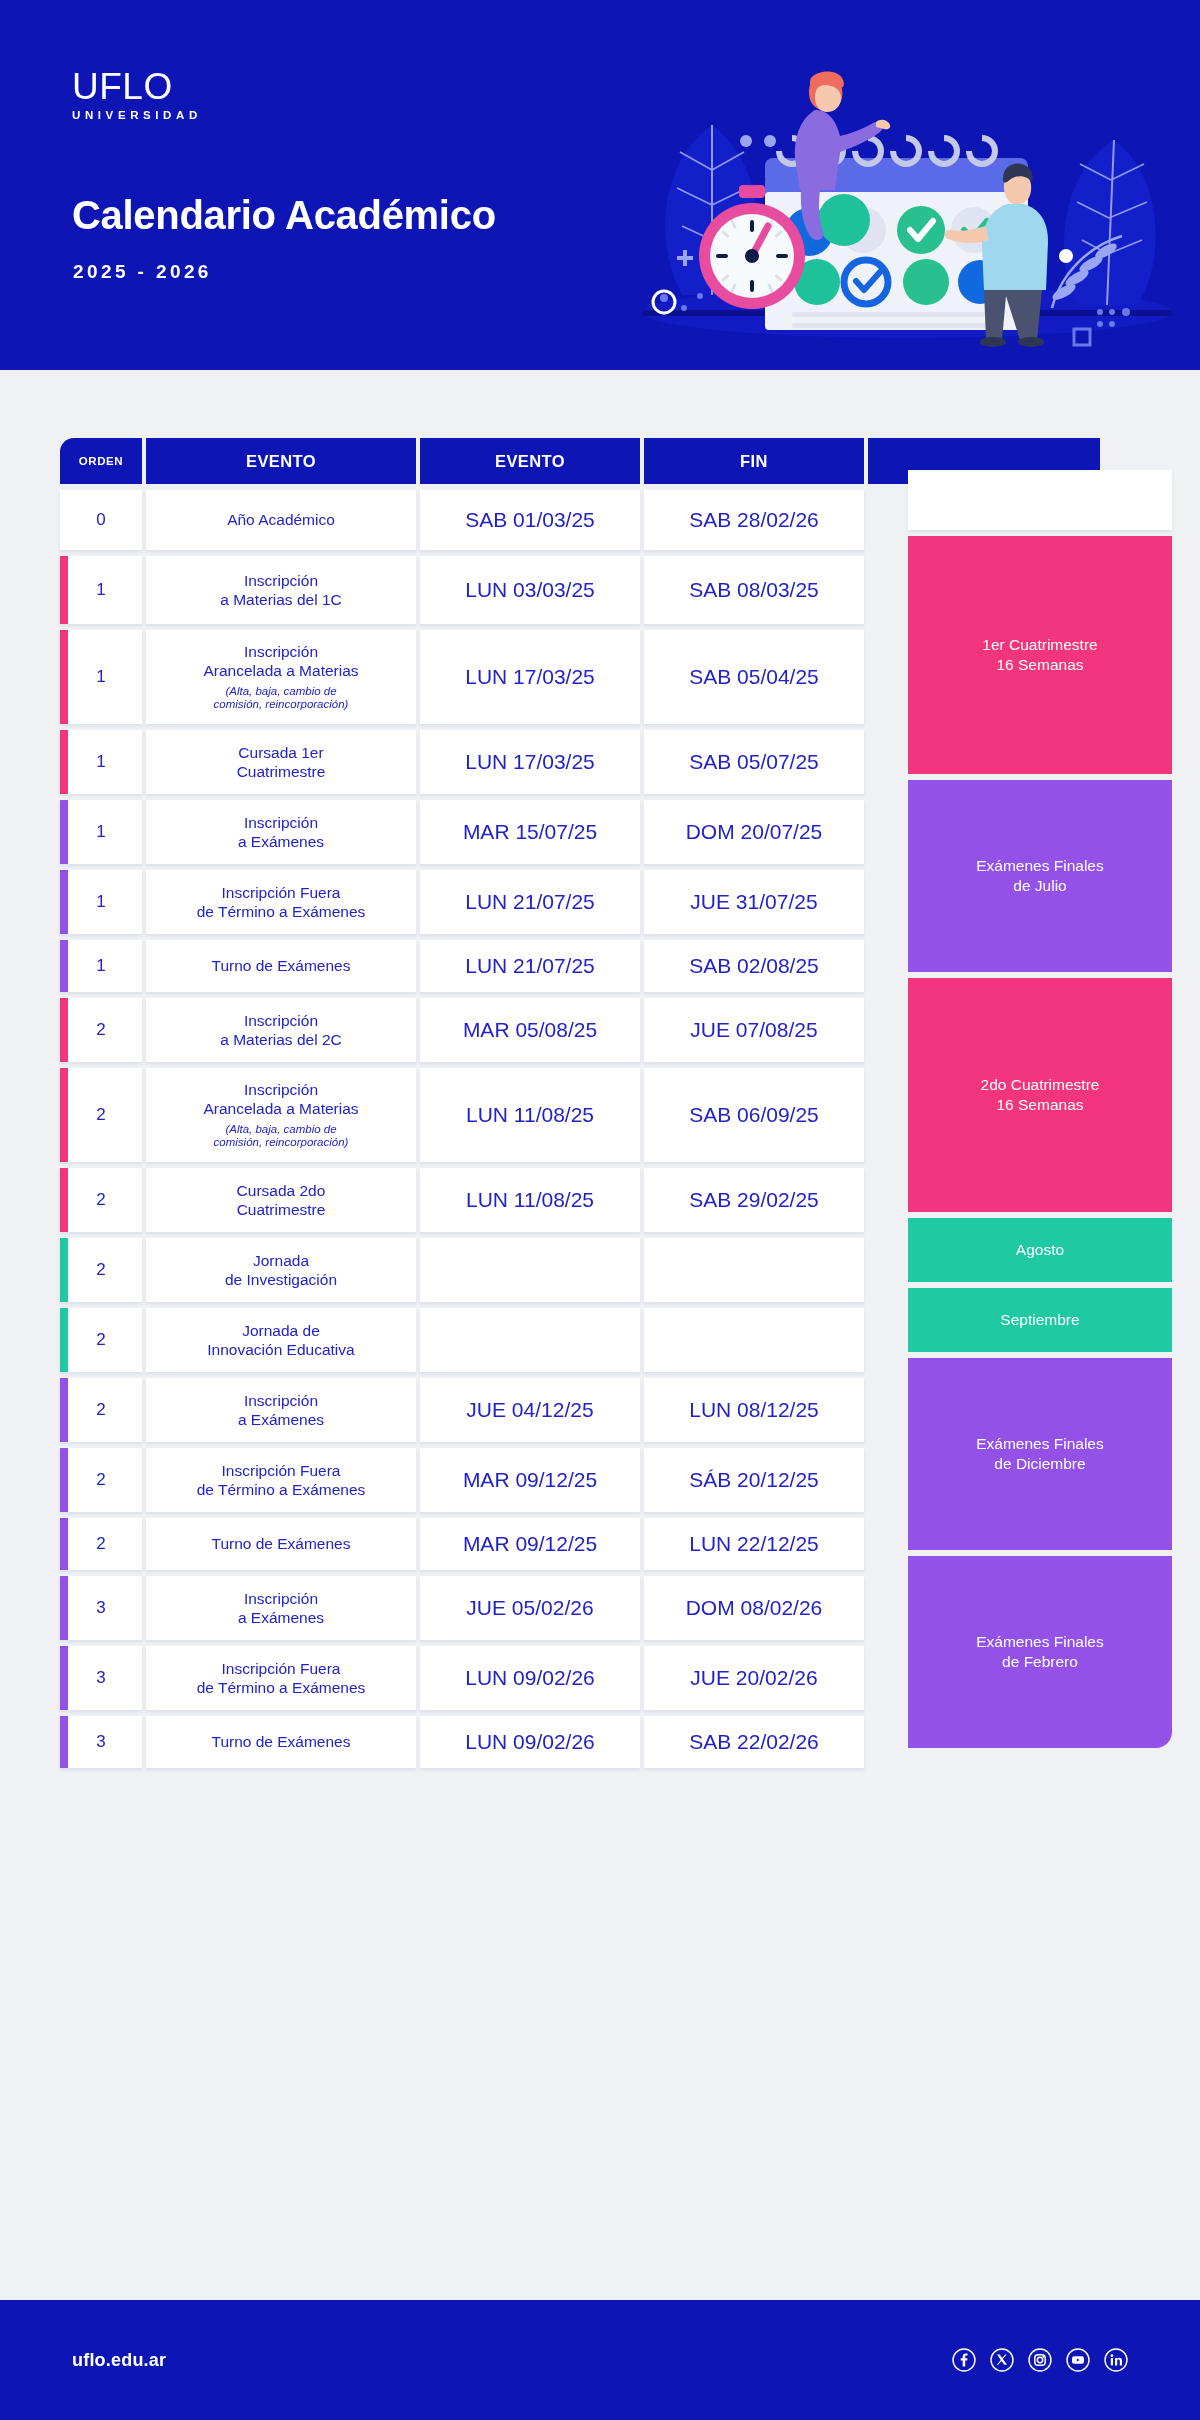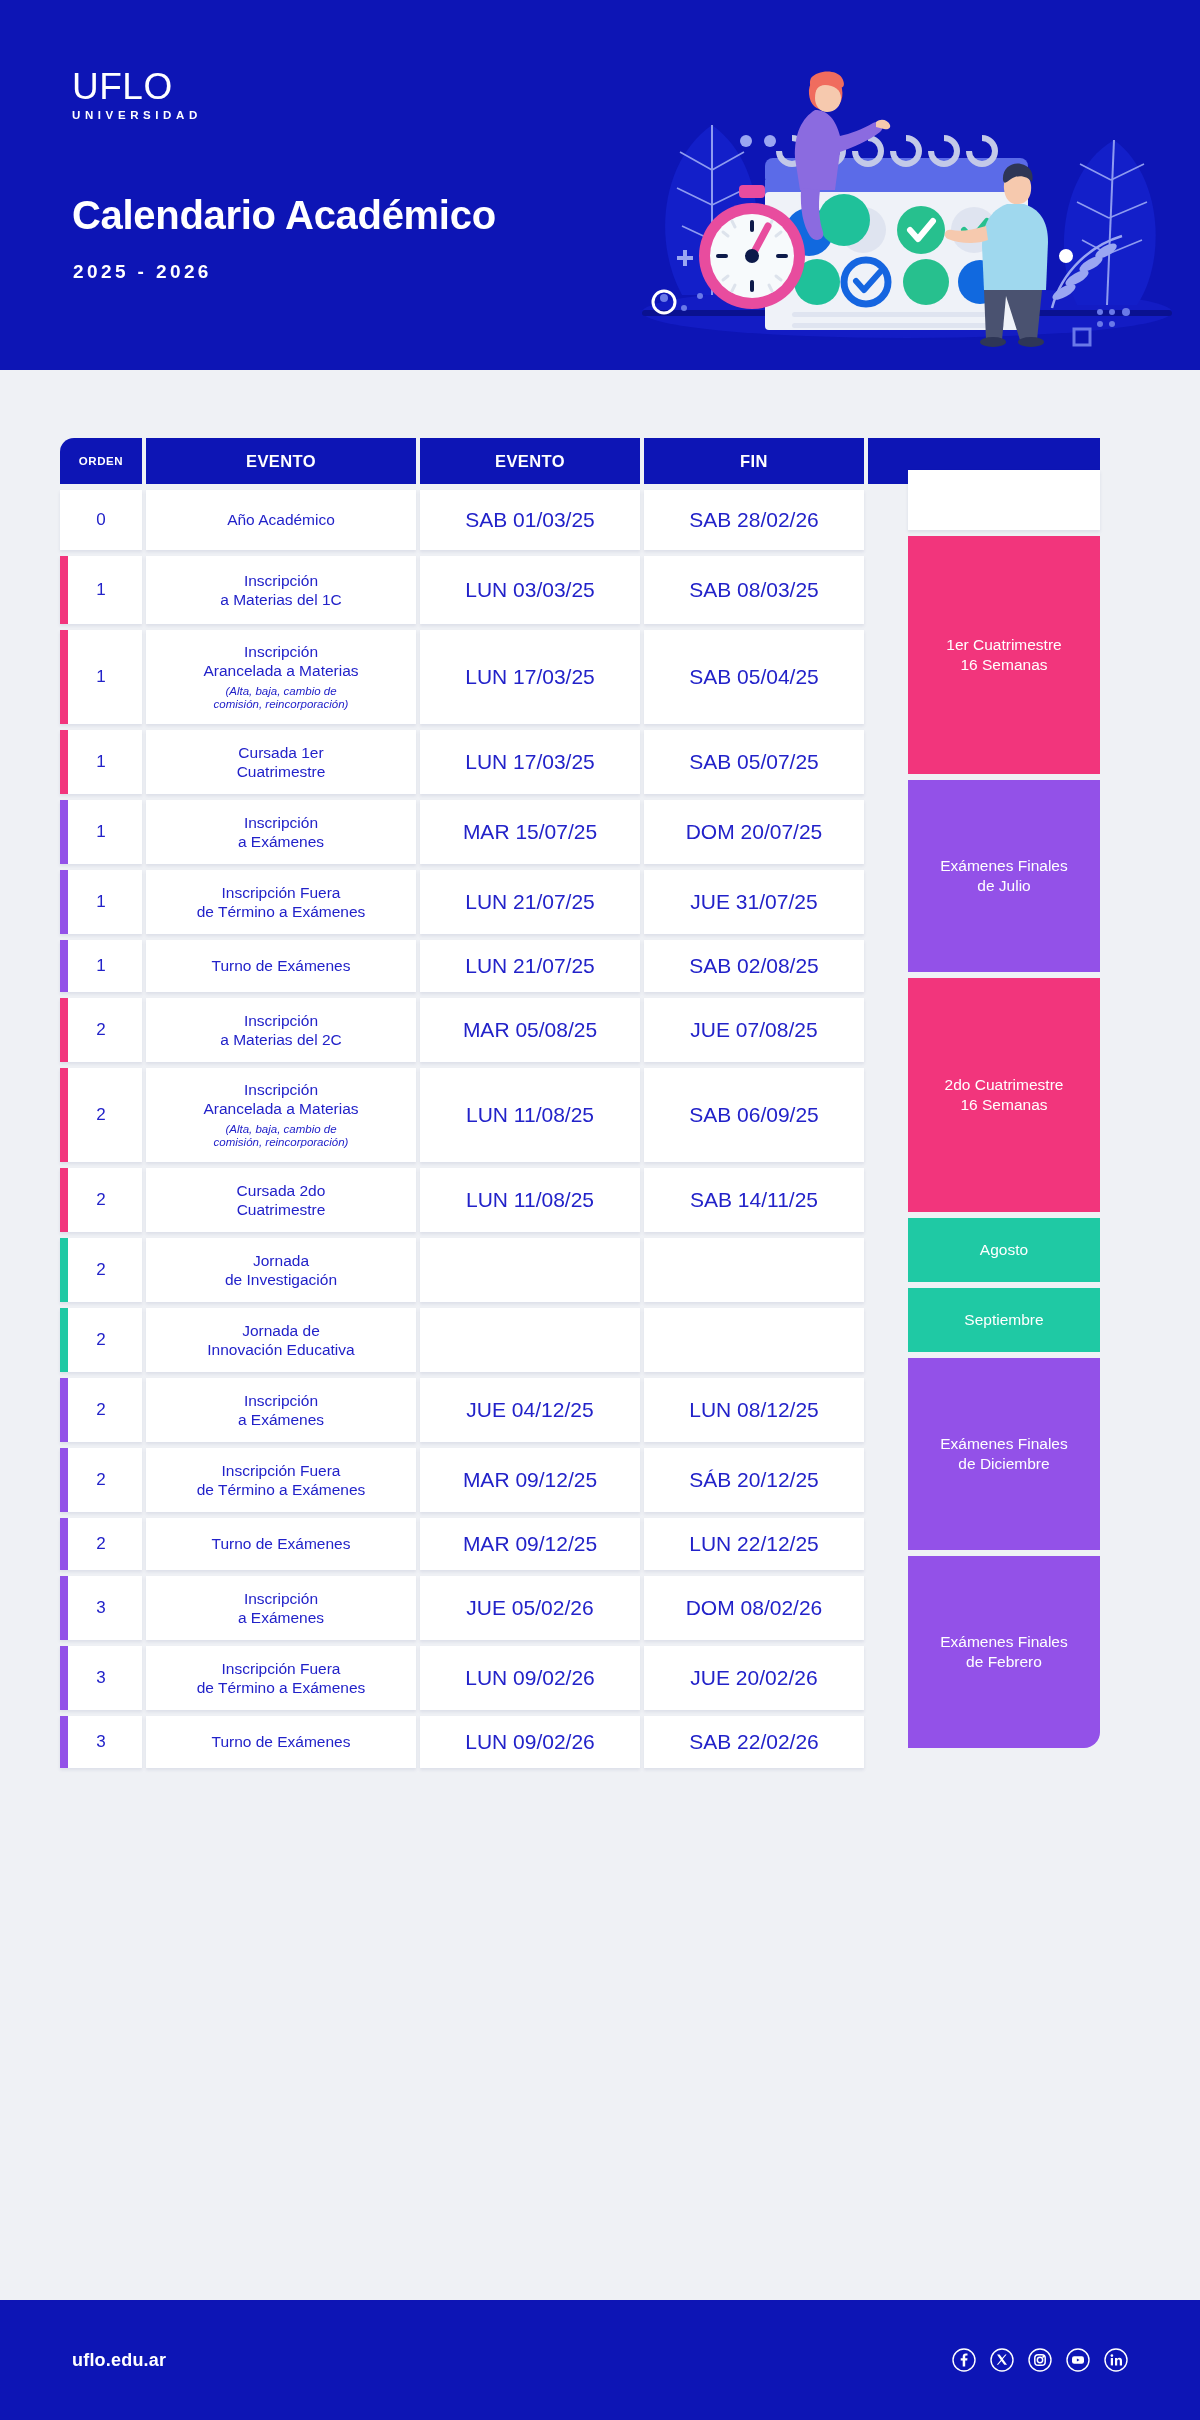--- a/index.html
+++ b/index.html
@@ -152,21 +152,21 @@
     font-size: 21px;
   }
 
   
   .cat-col {
     position: relative;
   }
   .cat-block {
     position: absolute;
     left: 0;
-    width: 192px;
+    width: 264px;
     color: #ffffff;
     font-size: 15.5px;
     line-height: 1.3;
     text-align: center;
     display: flex;
     align-items: center;
     justify-content: center;
     padding: 0 12px;
   }
   .cat-block.pink   { background: #F2357C; }
@@ -487,21 +487,21 @@
           <span class="accent pink"></span>
           <span>2</span>
         </div>
         <div class="gap"></div>
         <div class="cell cell-evento">
           <div>Cursada 2do<br>Cuatrimestre</div>
         </div>
         <div class="gap"></div>
         <div class="cell cell-date">LUN 11/08/25</div>
         <div class="gap"></div>
-        <div class="cell cell-date">SAB 14/11/25</div>
+        <div class="cell cell-date">SAB 29/02/25</div>
         <div class="gap"></div>
         <div></div>
       </div>
       <div class="grid-row trow" style="height: 64px;">
         <div class="cell cell-orden">
           <span class="accent teal"></span>
           <span>2</span>
         </div>
         <div class="gap"></div>
         <div class="cell cell-evento">

